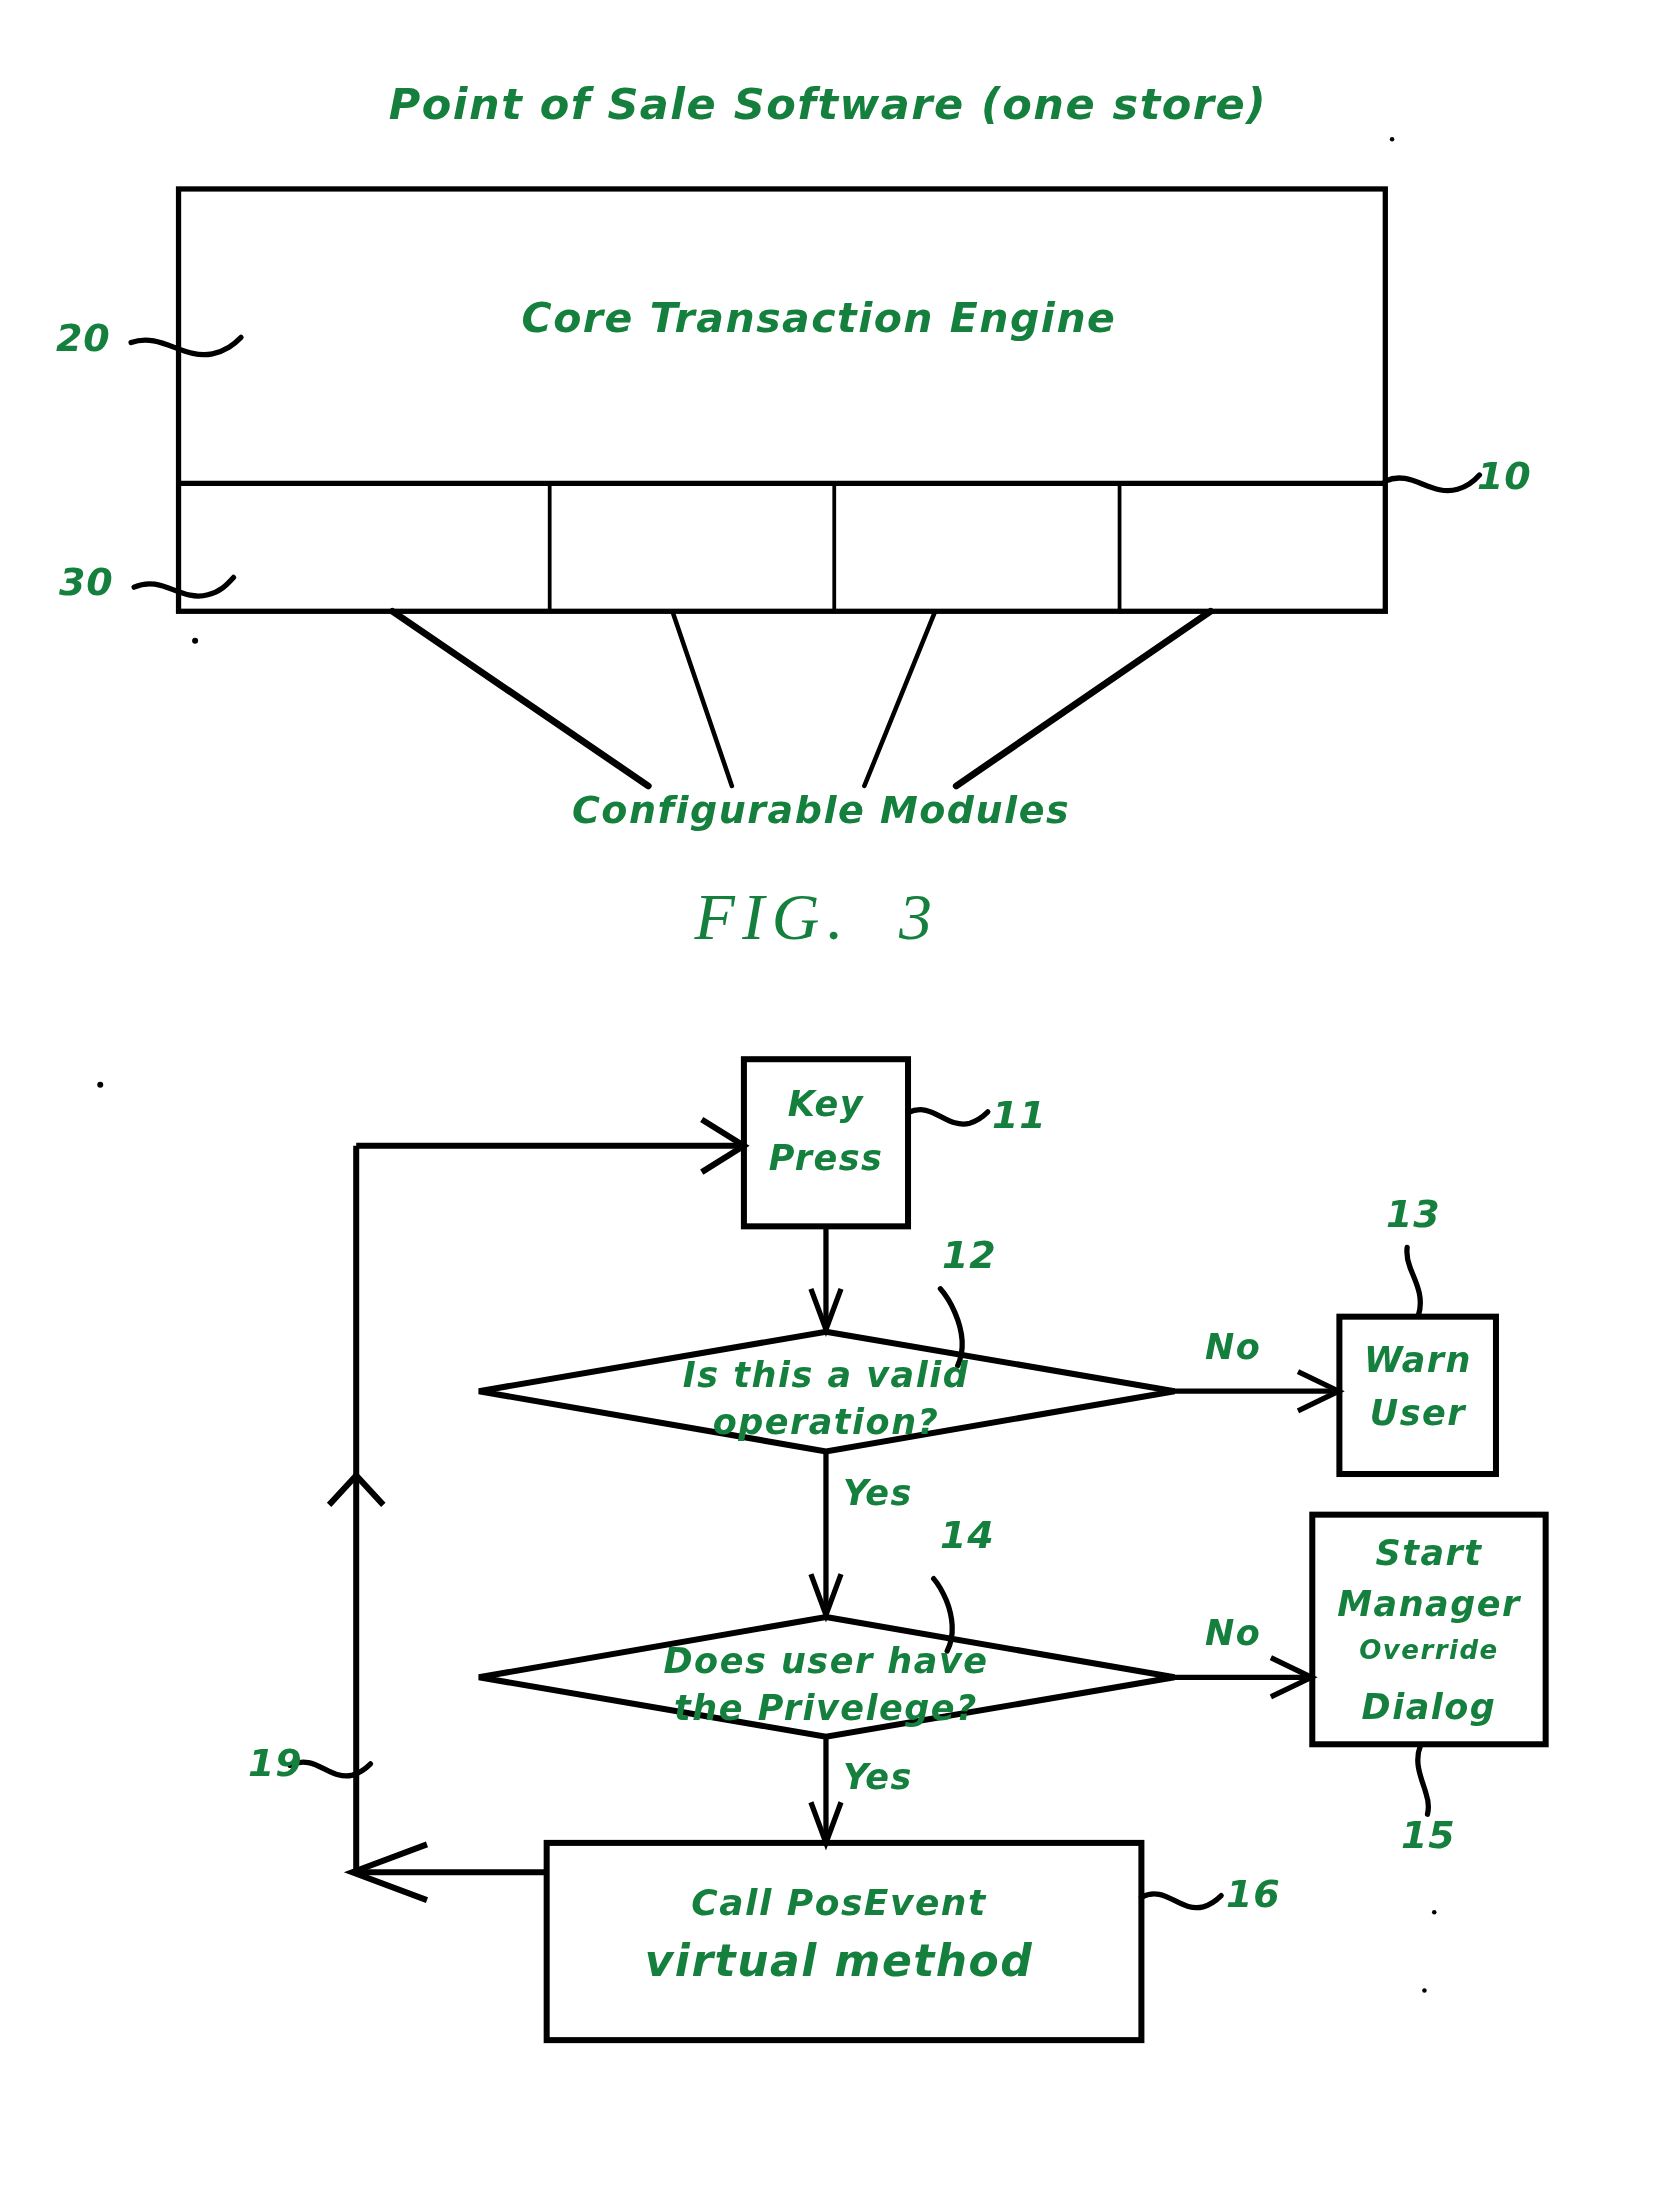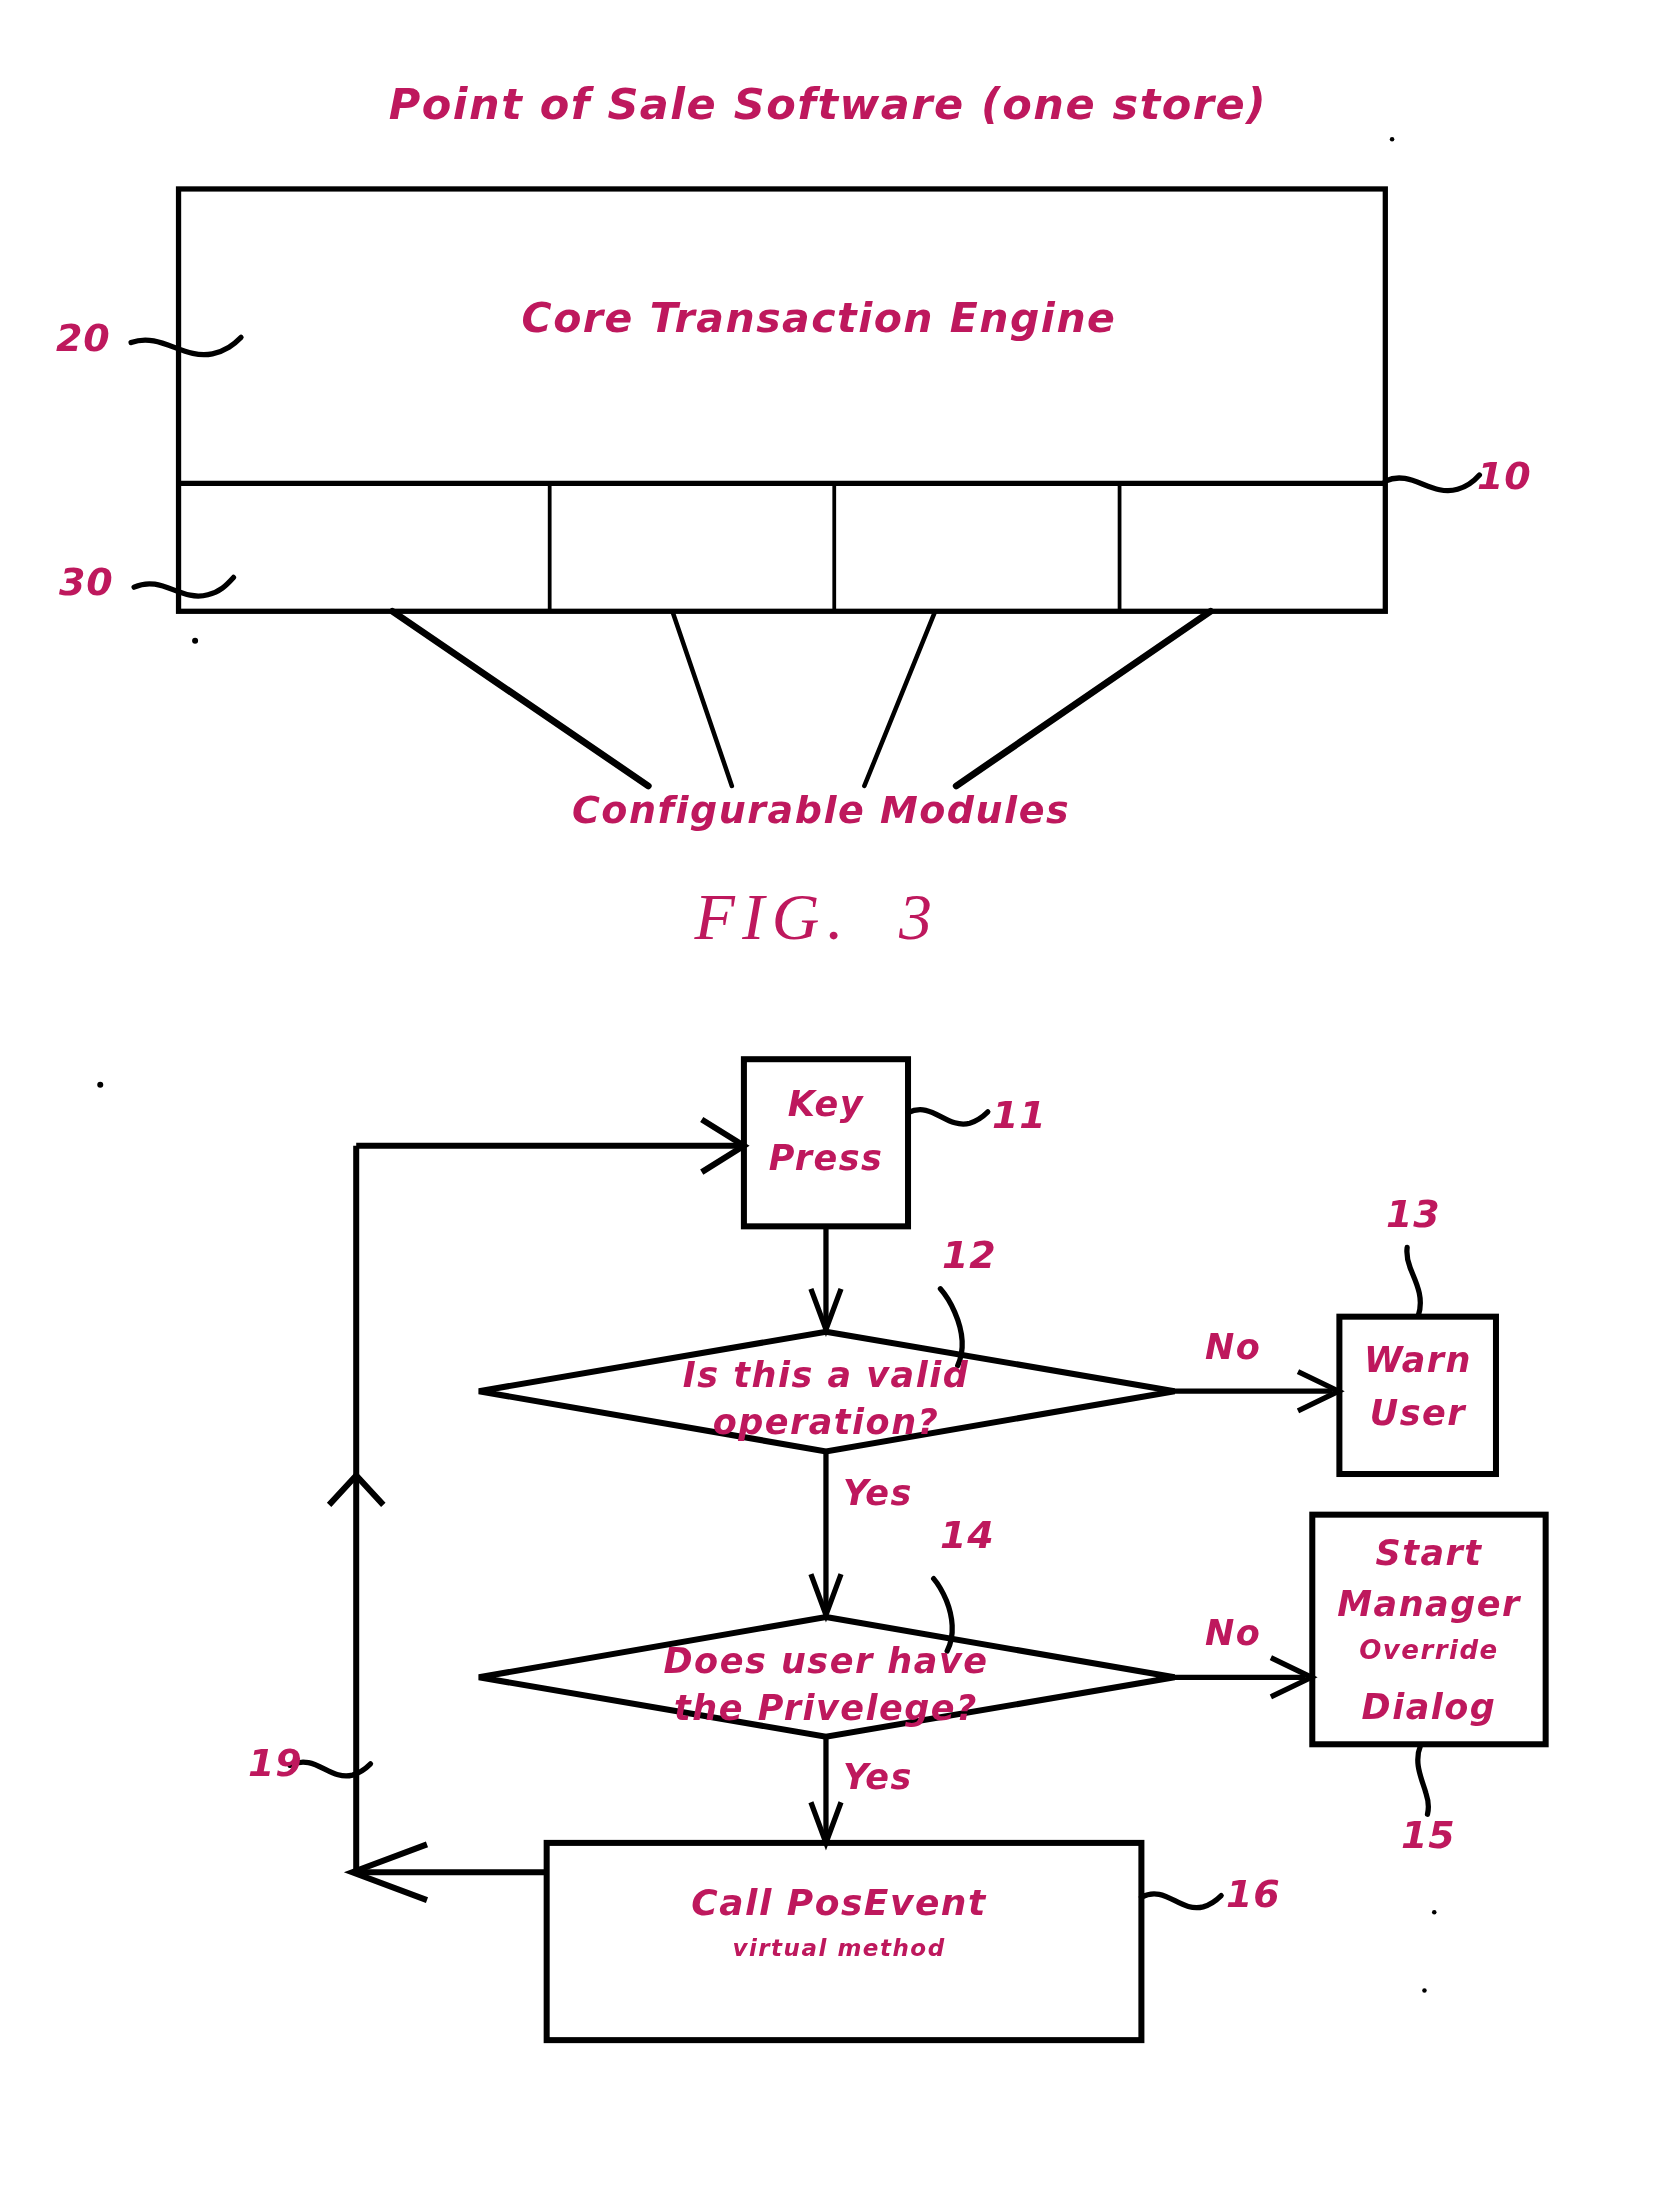--- a/index.html
+++ b/index.html
@@ -23,21 +23,21 @@
   }
   svg.figure-layer {
     position: absolute;
     left: 0; top: 0;
     width: 1670px;
     height: 2205px;
   }
   .txt {
     position: absolute;
     white-space: pre;
-    color: #be185d;
+    color: #15803d;
     font-family: "DejaVu Sans", sans-serif;
     font-style: italic;
     font-weight: 700;
     letter-spacing: 1.5px;
   }
   .txt-center {
     transform: translateX(-50%);
     text-align: center;
   }
   .fig-title {
@@ -208,21 +208,21 @@
   <div class="txt txt-center node-label" style="left:826px; top:1688px; font-size:35px;">the Privelege?</div>
   <div class="txt ref-num" style="left:940px; top:1513px; font-size:38px;">14</div>
 
   <div class="txt txt-center node-label" style="left:1429px; top:1533px; font-size:35px;">Start</div>
   <div class="txt txt-center node-label" style="left:1429px; top:1584px; font-size:35px;">Manager</div>
   <div class="txt txt-center node-label" style="left:1429px; top:1635px; font-size:26px;">Override</div>
   <div class="txt txt-center node-label" style="left:1429px; top:1687px; font-size:35px;">Dialog</div>
   <div class="txt ref-num" style="left:1401px; top:1813px; font-size:38px;">15</div>
 
   <div class="txt txt-center node-label" style="left:839px; top:1882px; font-size:36px;">Call PosEvent</div>
-  <div class="txt txt-center node-label" style="left:839px; top:1935px; font-size:23px;">virtual method</div>
+  <div class="txt txt-center node-label" style="left:839px; top:1935px; font-size:44px;">virtual method</div>
   <div class="txt ref-num" style="left:1226px; top:1872px; font-size:38px;">16</div>
 
   <div class="txt" style="left:1205px; top:1327px; font-size:35px;">No</div>
   <div class="txt" style="left:843px; top:1473px; font-size:35px;">Yes</div>
   <div class="txt" style="left:1205px; top:1613px; font-size:35px;">No</div>
   <div class="txt" style="left:843px; top:1757px; font-size:35px;">Yes</div>
 
   <div class="txt ref-num" style="left:248px; top:1741px; font-size:38px;">19</div>
 
 

